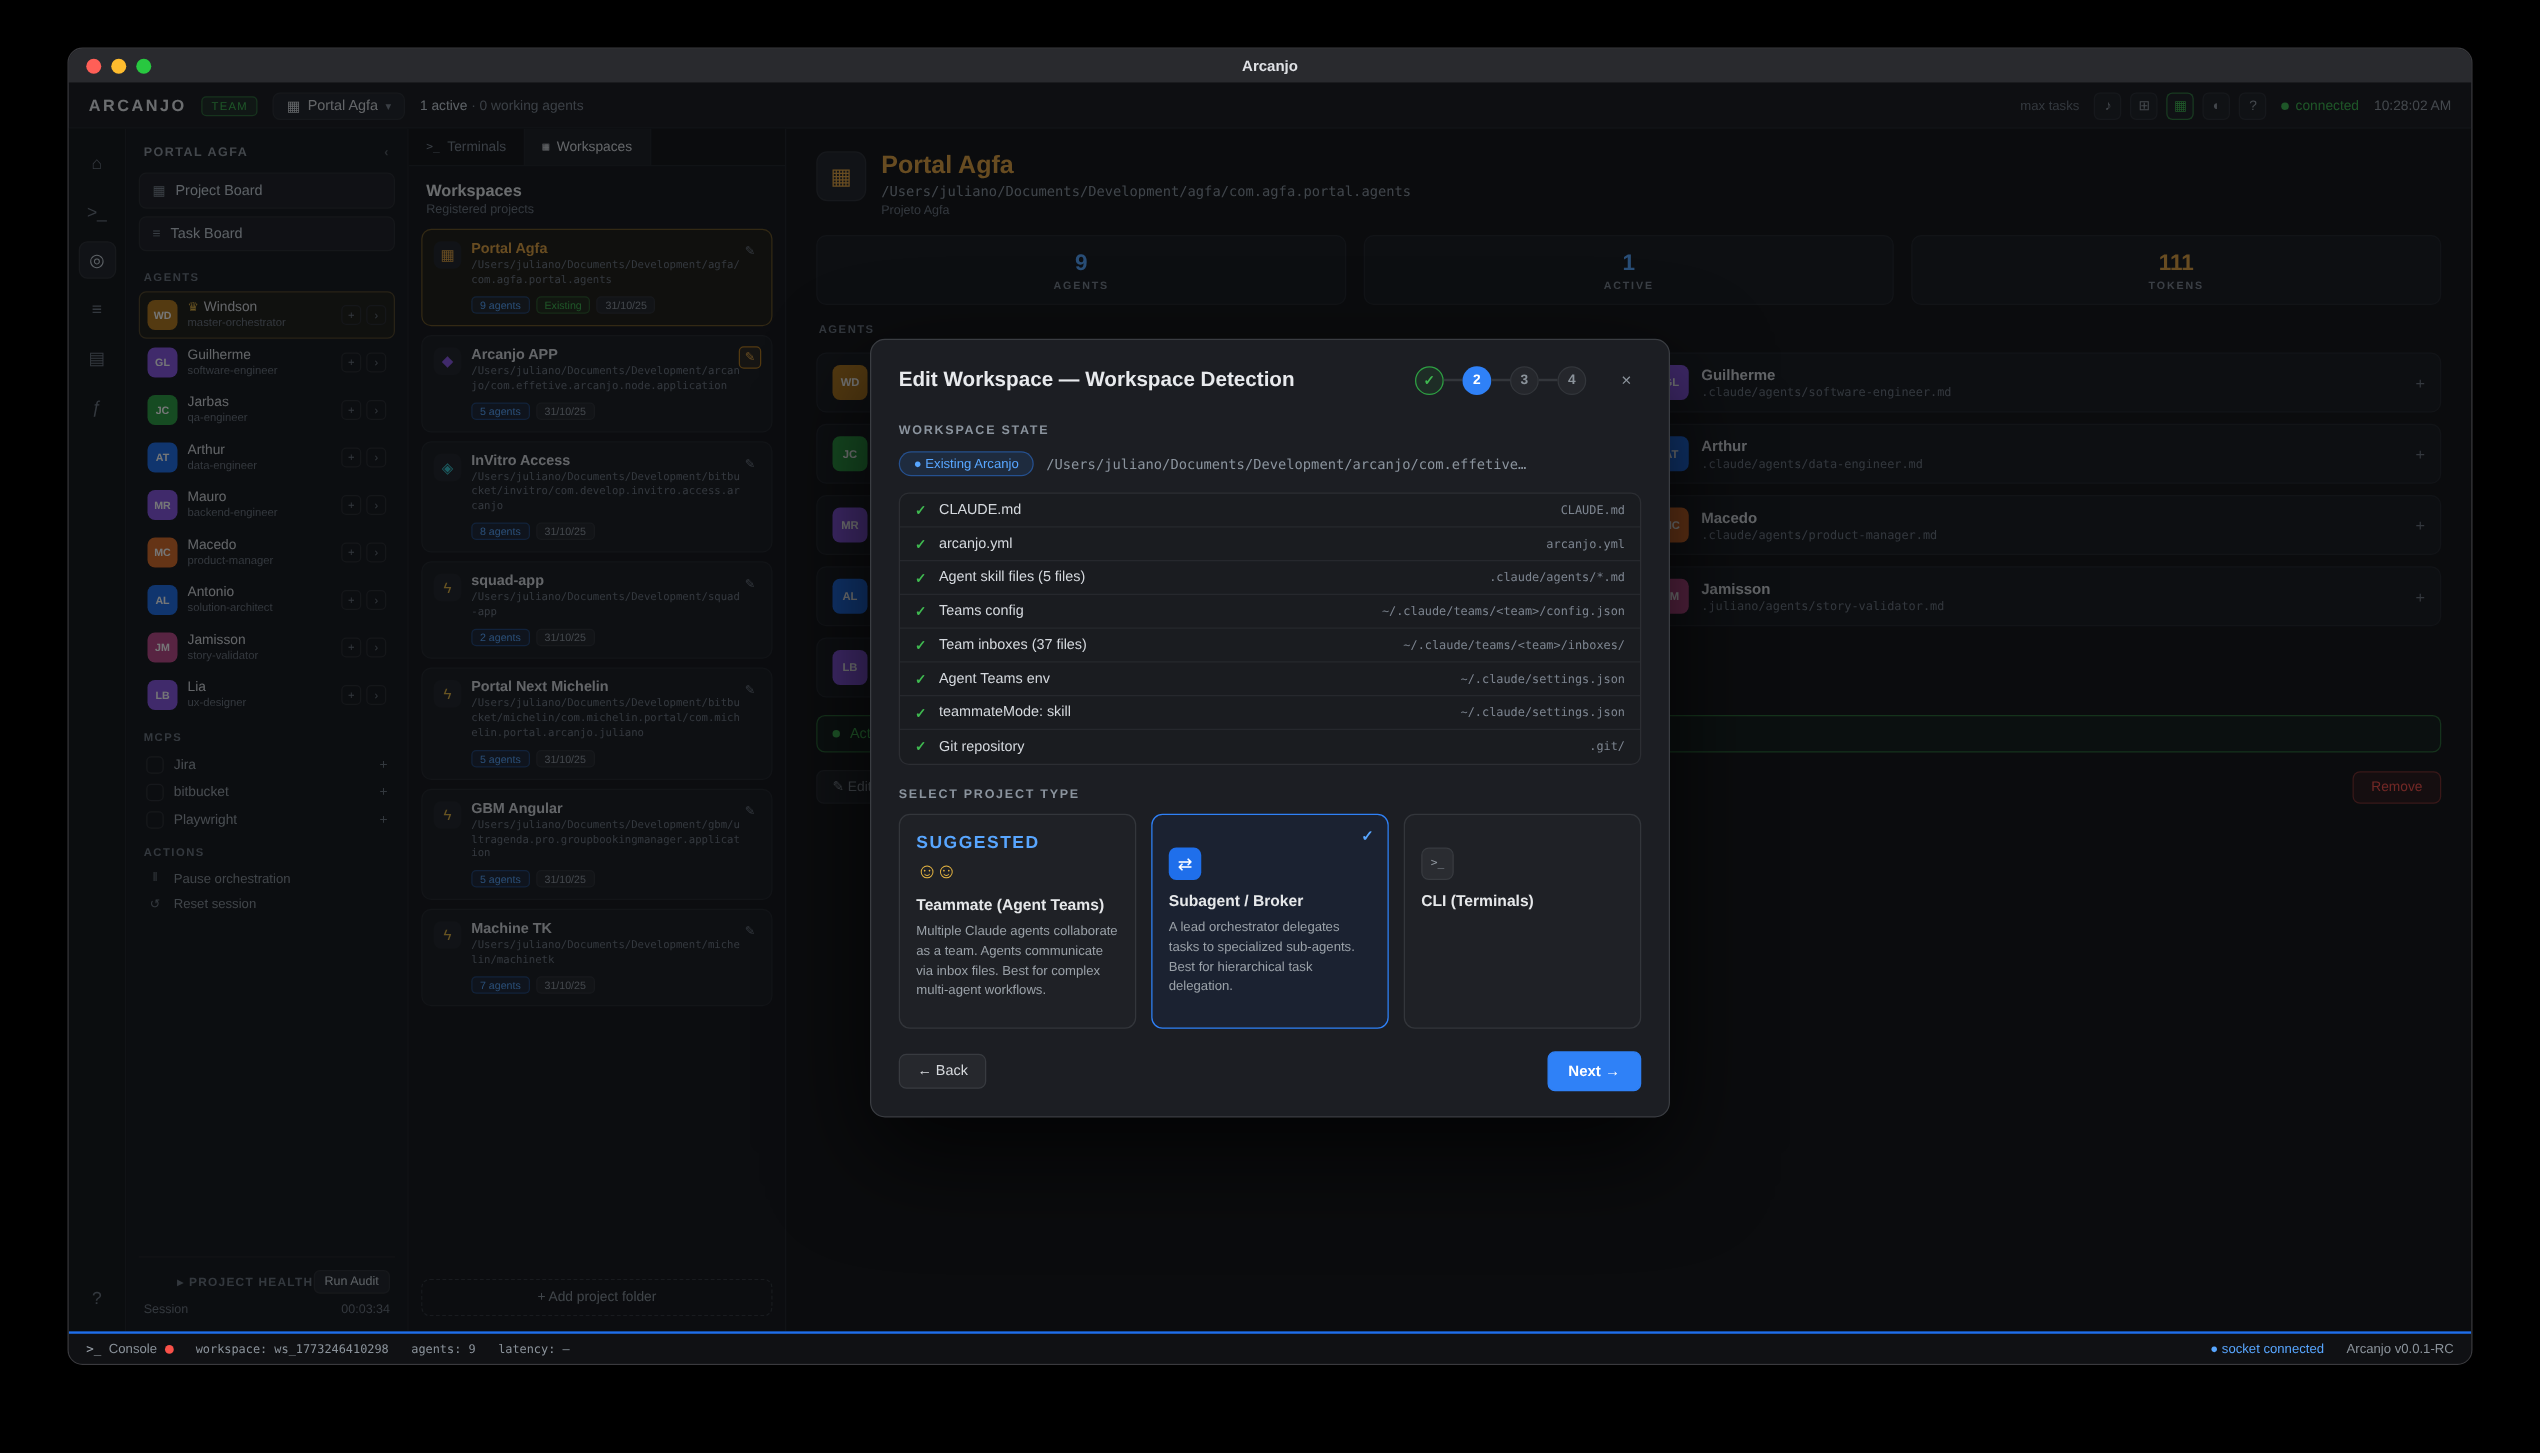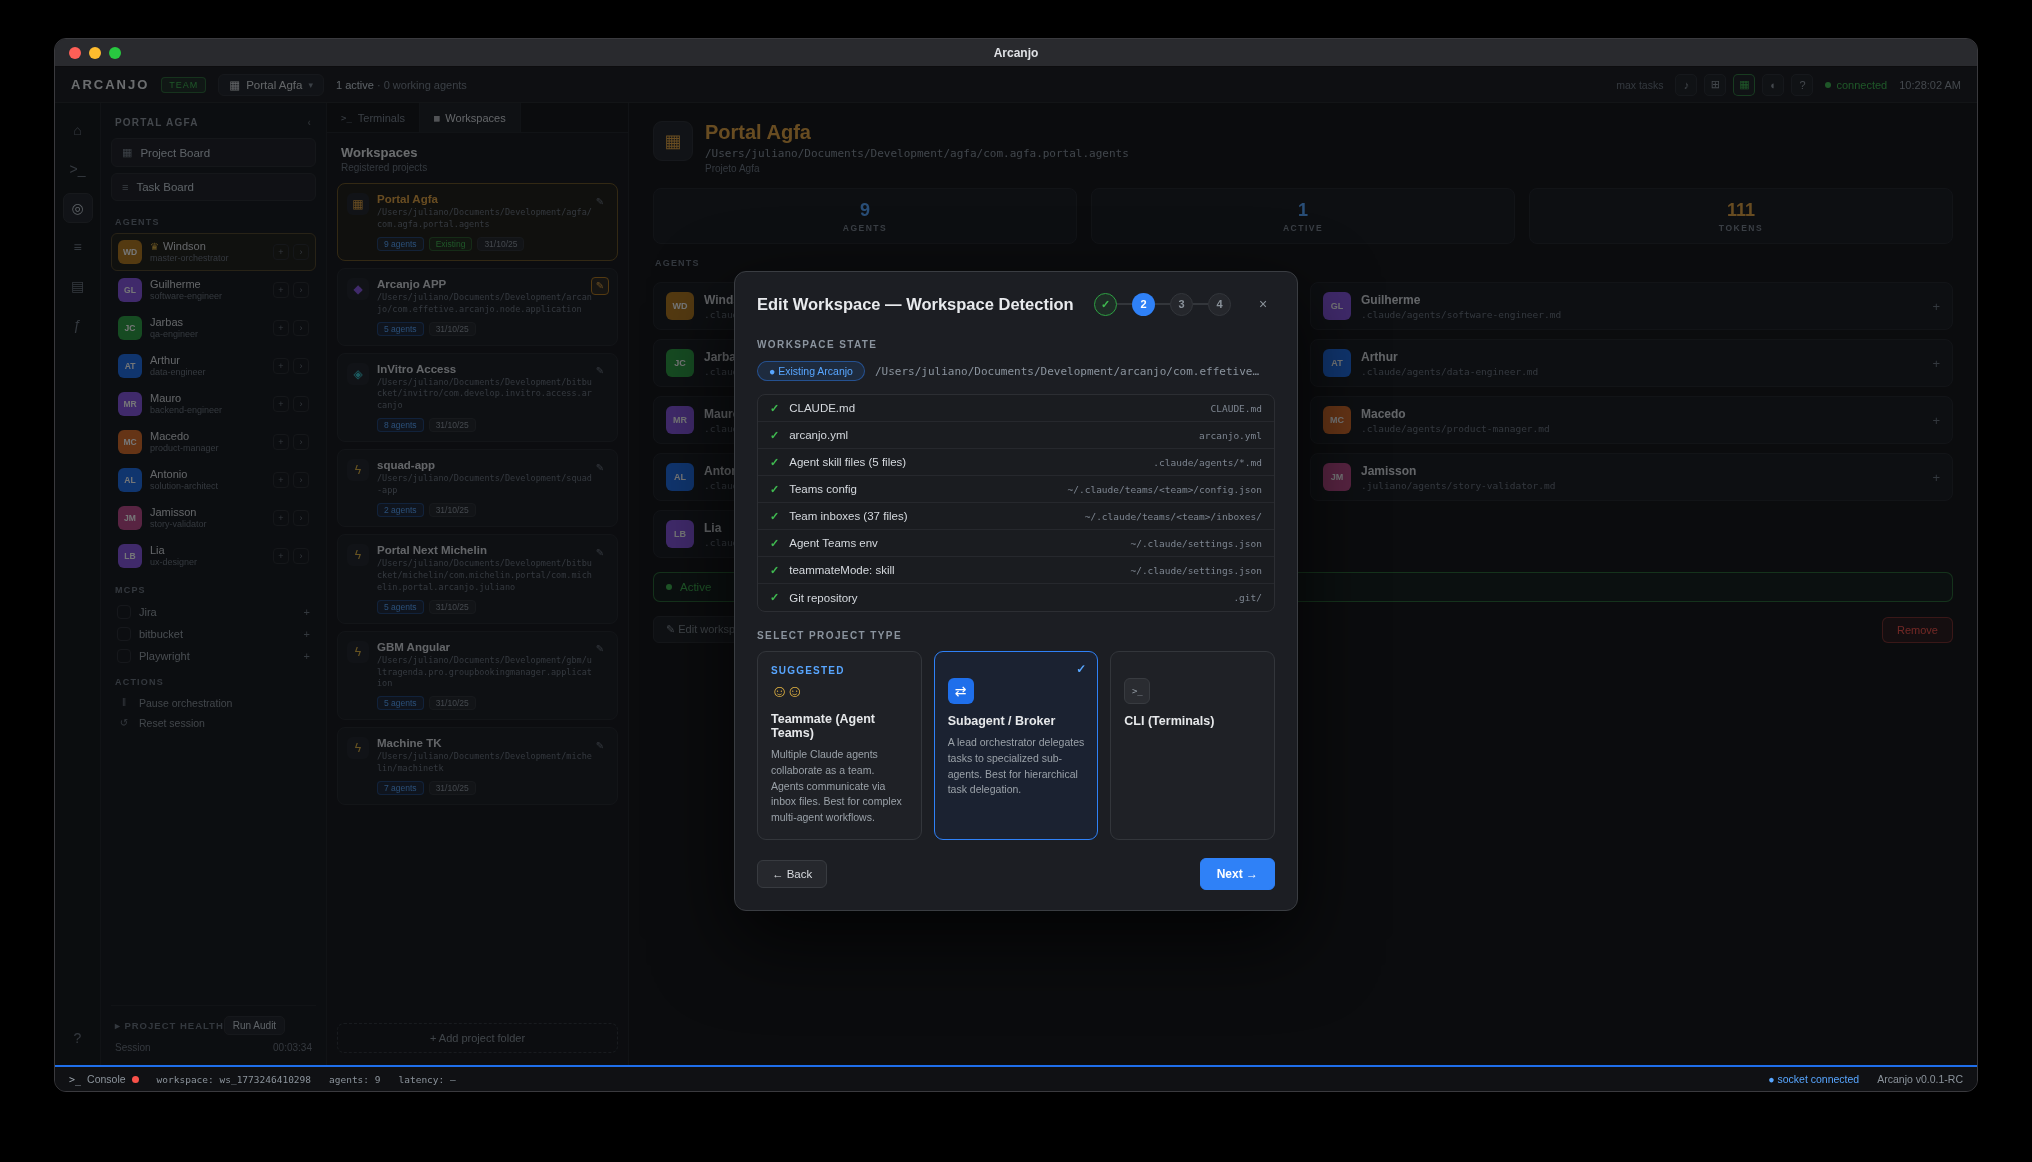--- a/index.html
+++ b/index.html
@@ -49,21 +49,21 @@
   .agent-crown:empty{display:none}
   .agent-sub{font-size:9px;color:#6e7681;white-space:nowrap;overflow:hidden}
   .row-ctl{display:flex;gap:4px}
   .ctl{width:16px;height:16px;border-radius:4px;border:1px solid #2b2d32;color:#6e7681;font-size:9px;display:flex;align-items:center;justify-content:center}
   .mcp-row{display:flex;align-items:center;gap:8px;padding:4px 6px;font-size:11px;color:#9ba3ab}
   .mcp-icon{width:14px;height:14px;border:1px solid #2e3035;border-radius:4px;flex:none}
   .mcp-plus{margin-left:auto;color:#6e7681;font-size:11px}
   .action-row{display:flex;align-items:center;gap:8px;padding:4px 6px;font-size:10.5px;color:#8b939b}
   .action-icon{color:#6e7681;font-size:10px;width:14px;text-align:center}
   .health{margin-top:auto;border-top:1px solid #222428;padding-top:8px}
-  .health-row{display:flex;align-items:center;justify-content:flex-start;padding:2px 4px}
+  .health-row{display:flex;align-items:center;justify-content:flex-end;padding:2px 4px}
   .health-label{font-size:9.5px;letter-spacing:1px;color:#6e7681;font-weight:700}
   .audit-btn{font-size:10px;color:#c9d1d9;background:#23252a;border:1px solid #2e3035;border-radius:5px;padding:3px 8px}
   .session-row{display:flex;justify-content:space-between;font-size:10px;color:#6e7681;padding:5px 4px 2px}
   
   .middle{flex:none;width:302px;background:#17181c;border-right:1px solid #222428;display:flex;flex-direction:column}
   .tabstrip{flex:none;height:30px;display:flex;border-bottom:1px solid #222428;background:#141518}
   .tab{display:flex;align-items:center;gap:6px;padding:0 14px;font-size:11px;color:#7d8590;border-right:1px solid #222428}
   .tab .ticon{font-size:9px;font-family:"DejaVu Sans Mono",monospace}
   .tab.active{background:#1d1f24;color:#d7dade}
   .panel-head{padding:12px 14px 8px}
@@ -110,21 +110,21 @@
   .remove-btn{font-size:11px;color:#f85149;background:rgba(248,81,73,.1);border:1px solid rgba(248,81,73,.4);border-radius:6px;padding:6px 14px}
   
   .statusbar{flex:none;height:26px;background:#101114;border-top:2px solid #1f6feb;display:flex;align-items:center;gap:18px;padding:0 14px;font-size:10.5px;color:#8b939b}
   .sb-group{display:flex;align-items:center;gap:6px}
   .sb-console-icon{font-family:"DejaVu Sans Mono",monospace;color:#9ba3ab;font-size:10px}
   .rdot{width:7px;height:7px;border-radius:50%;background:#f85149}
   .sb-mono{font-family:"DejaVu Sans Mono",monospace;font-size:9.5px}
   .sb-blue{color:#58a6ff}
   
   .overlay{position:absolute;left:0;right:0;top:28px;bottom:26px;background:rgba(4,5,8,.55);z-index:5}
-  .modal{position:absolute;z-index:10;top:232px;left:50%;transform:translateX(-50%);width:564px;background:#1c1e23;border:1px solid #3a3d42;border-radius:12px;box-shadow:0 30px 80px rgba(0,0,0,.75);display:flex;flex-direction:column}
+  .modal{position:absolute;z-index:10;top:232px;left:50%;transform:translateX(-50%);width:640px;background:#1c1e23;border:1px solid #3a3d42;border-radius:12px;box-shadow:0 30px 80px rgba(0,0,0,.75);display:flex;flex-direction:column}
   .modal-head{display:flex;align-items:center;padding:20px 22px 14px;gap:14px}
   .modal-title{font-size:16.5px;font-weight:700;color:#e8eaed;flex:1;white-space:nowrap}
   .stepper{display:flex;align-items:center}
   .step{width:23px;height:23px;border-radius:50%;display:flex;align-items:center;justify-content:center;font-size:11px;font-weight:700;flex:none}
   .step.done{color:#3fb950;border:1.5px solid #2ea043;background:rgba(46,160,67,.12)}
   .step.active{background:#2f81f7;color:#fff}
   .step.todo{background:#25272c;color:#8b939b;border:1px solid #33363b}
   .step-line{width:15px;height:2px;background:#33363b;flex:none}
   .modal-close{width:24px;height:24px;margin-left:6px;display:flex;align-items:center;justify-content:center;color:#8b939b;font-size:14px;flex:none}
   .modal-body{padding:4px 22px 0}
@@ -135,21 +135,21 @@
   .checklist{margin-top:13px;border:1px solid #2c2e33;border-radius:8px;overflow:hidden;background:#1a1c20}
   .check-row{display:flex;align-items:center;gap:10px;height:27px;padding:0 12px;border-bottom:1px solid #26282d}
   .check-row:last-child{border-bottom:none}
   .check-mark{color:#3fb950;font-size:11px;font-weight:700;flex:none}
   .check-label{font-size:11.5px;color:#d5d9de;flex:1;white-space:nowrap}
   .check-path{font-family:"DejaVu Sans Mono",monospace;font-size:9.5px;color:#7d8590;white-space:nowrap}
   .select-label{margin-top:18px;display:block}
   .type-cards{display:flex;gap:12px;margin-top:10px}
   .type-card{flex:1;background:#1f2126;border:1px solid #33363b;border-radius:9px;padding:13px;position:relative;min-height:172px}
   .type-card.selected{border:1.5px solid #2f81f7;background:#1b2231}
-  .card-tag{font-size:10px;font-weight:700;letter-spacing:1.2px;color:#58a6ff;display:block;min-height:11px}
+  .card-tag{font-size:14px;font-weight:700;letter-spacing:1.2px;color:#58a6ff;display:block;min-height:11px}
   .card-icon-emoji{font-size:17px;margin-top:6px;color:#e3b341;letter-spacing:-2px}
   .card-icon-box{width:26px;height:26px;border-radius:6px;display:flex;align-items:center;justify-content:center;margin-top:2px}
   .icon-blue{background:#1f6feb;color:#fff;font-size:14px}
   .icon-dark{background:#2a2c31;border:1px solid #383b40;color:#9198a1;font-family:"DejaVu Sans Mono",monospace;font-size:9px}
   .card-title{font-size:12.5px;font-weight:700;color:#e6e8ea;margin-top:10px}
   .card-desc{font-size:10.5px;color:#9aa1a8;line-height:1.5;margin-top:7px}
   .card-check{position:absolute;top:10px;right:11px;color:#58a6ff;font-size:12px;font-weight:700}
   .modal-foot{display:flex;align-items:center;justify-content:space-between;padding:18px 22px 20px}
   .back-btn{font-size:11.5px;color:#d7dade;background:#26282d;border:1px solid #383b40;border-radius:6px;padding:7px 14px}
   .next-btn{font-size:12px;font-weight:700;color:#fff;background:#2f81f7;border:1px solid #2f81f7;border-radius:6px;padding:8px 16px}

